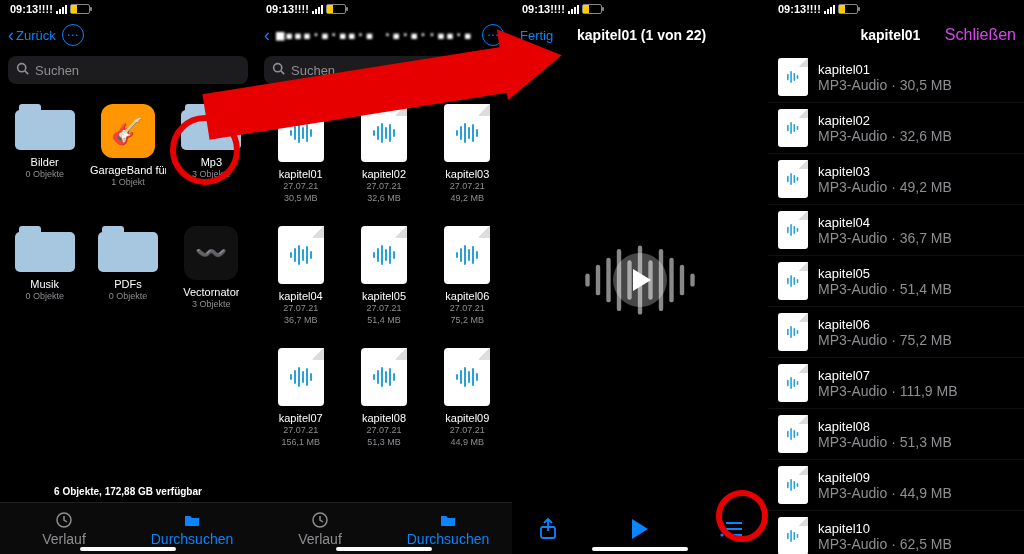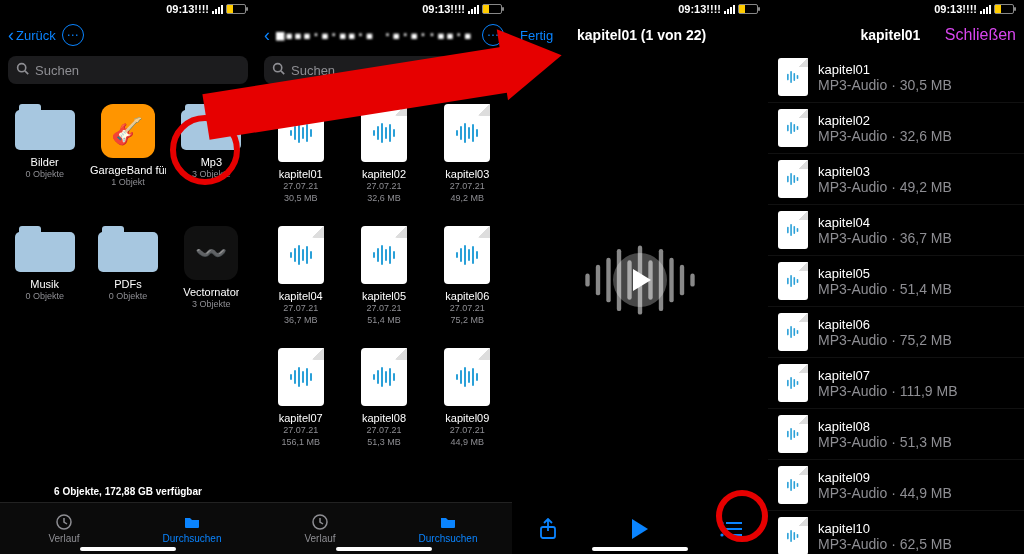--- a/index.html
+++ b/index.html
@@ -1,19 +1,19 @@
 <!DOCTYPE html>
 <html><head>
 <meta charset="utf-8">
 <style>
   *{box-sizing:border-box;margin:0;padding:0;font-family:-apple-system,Helvetica,Arial,sans-serif}
   body{background:#000;width:1024px;height:554px;overflow:hidden;position:relative;color:#fff}
   .panes{display:flex;height:554px}
   .pane{flex:0 0 256px;height:554px;background:#000;position:relative;display:flex;flex-direction:column;overflow:hidden}
-  .status{height:18px;display:flex;align-items:center;justify-content:flex-end;padding:2px 10px;font-size:11px;font-weight:600}
+  .status{height:18px;display:flex;align-items:center;justify-content:flex-start;padding:2px 10px;font-size:11px;font-weight:600}
   .status .right{display:flex;align-items:center;gap:3px}
   .sig{display:inline-flex;align-items:flex-end;gap:1px;height:9px}
   .sig i{width:2px;background:#fff;display:block}
   .sig i:nth-child(1){height:3px}.sig i:nth-child(2){height:5px}.sig i:nth-child(3){height:7px}.sig i:nth-child(4){height:9px}
   .batt{width:20px;height:10px;border:1px solid #888;border-radius:2px;position:relative}
   .batt::after{content:"";position:absolute;right:-3px;top:2px;width:2px;height:4px;background:#888;border-radius:1px}
   .batt i{display:block;height:100%;width:35%;background:#ffcc00}
   .nav{height:34px;display:flex;align-items:center;padding:0 8px;gap:6px}
   .nav .back{color:#0a84ff;font-size:13px;display:flex;align-items:center;gap:2px}
   .nav .back .chev{font-size:18px;line-height:1}
@@ -29,21 +29,21 @@
   .fileicon{width:46px;height:58px;background:#fff;border-radius:4px;position:relative;display:flex;align-items:center;justify-content:center}
   .fileicon::before{content:"";position:absolute;top:0;right:0;width:12px;height:12px;background:linear-gradient(135deg,#fff 49%,#ddd 50%);border-bottom-left-radius:2px}
   .wave{width:28px;height:28px}
   .appicon{width:54px;height:54px;border-radius:12px;display:flex;align-items:center;justify-content:center;font-size:26px}
   .gb{background:#ff9500}
   .vn{background:#111}
   .lbl{font-size:11px;margin-top:6px;max-width:76px;white-space:nowrap;overflow:hidden}
   .sub{font-size:9px;color:#8e8e93;line-height:1.25;margin-top:1px}
   .footer{height:20px;font-size:10px;font-weight:600;text-align:center;padding-top:4px}
   .tabbar{height:52px;display:flex;border-top:1px solid #222;background:#0b0b0b}
-  .tab{flex:1;display:flex;flex-direction:column;align-items:center;justify-content:center;font-size:10px;color:#8e8e93;gap:2px}
+  .tab{flex:1;display:flex;flex-direction:column;align-items:center;justify-content:center;font-size:14px;color:#8e8e93;gap:2px}
   .tab.active{color:#0a84ff}
   .homebar{position:absolute;bottom:3px;left:50%;transform:translateX(-50%);width:96px;height:4px;border-radius:3px;background:#fff}
   .playerbody{flex:1;display:flex;align-items:center;justify-content:center}
   .soundglyph{width:140px;height:90px;position:relative;display:flex;align-items:center;justify-content:center}
   .soundglyph .pb{position:absolute;width:54px;height:54px;border-radius:50%;background:rgba(255,255,255,.28);display:flex;align-items:center;justify-content:center}
   .soundglyph .pb::after{content:"";width:0;height:0;border-left:18px solid #fff;border-top:11px solid transparent;border-bottom:11px solid transparent;margin-left:4px}
   .timebar{height:28px;position:relative}
   .timebar .line{position:absolute;left:8px;right:8px;top:14px;border-top:1px solid #333}
   .timebar .handle{position:absolute;left:50%;top:6px;width:1px;height:16px;background:#fff}
   .timebar .t{position:absolute;left:50%;top:-6px;transform:translateX(-50%);font-size:8px;color:#8e8e93}

